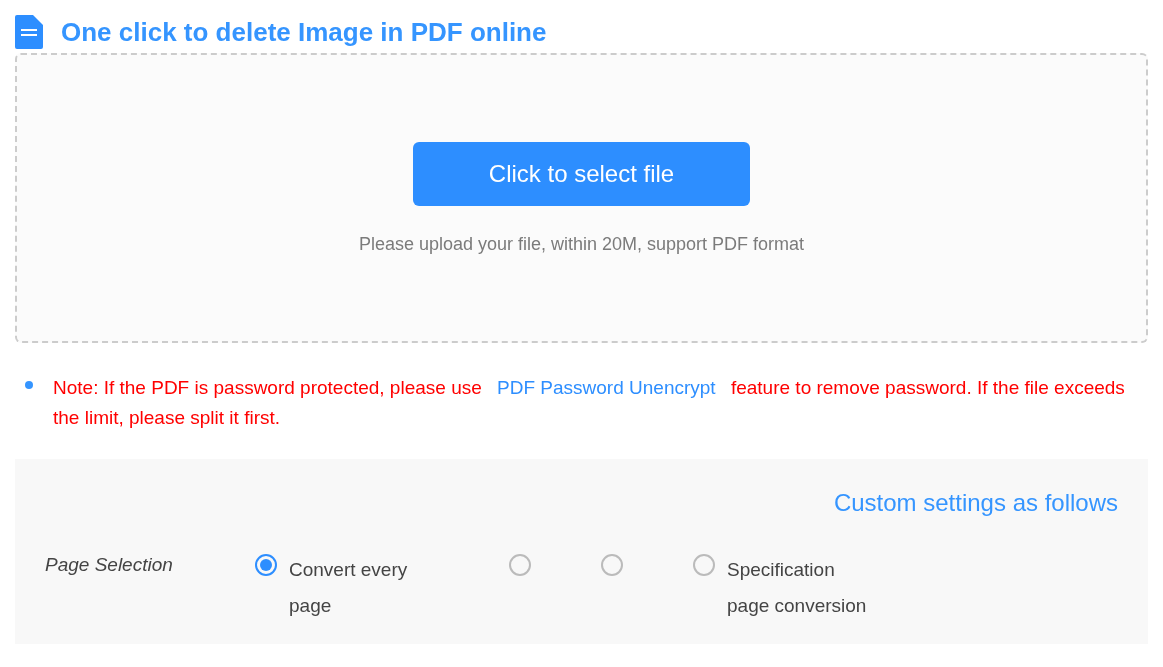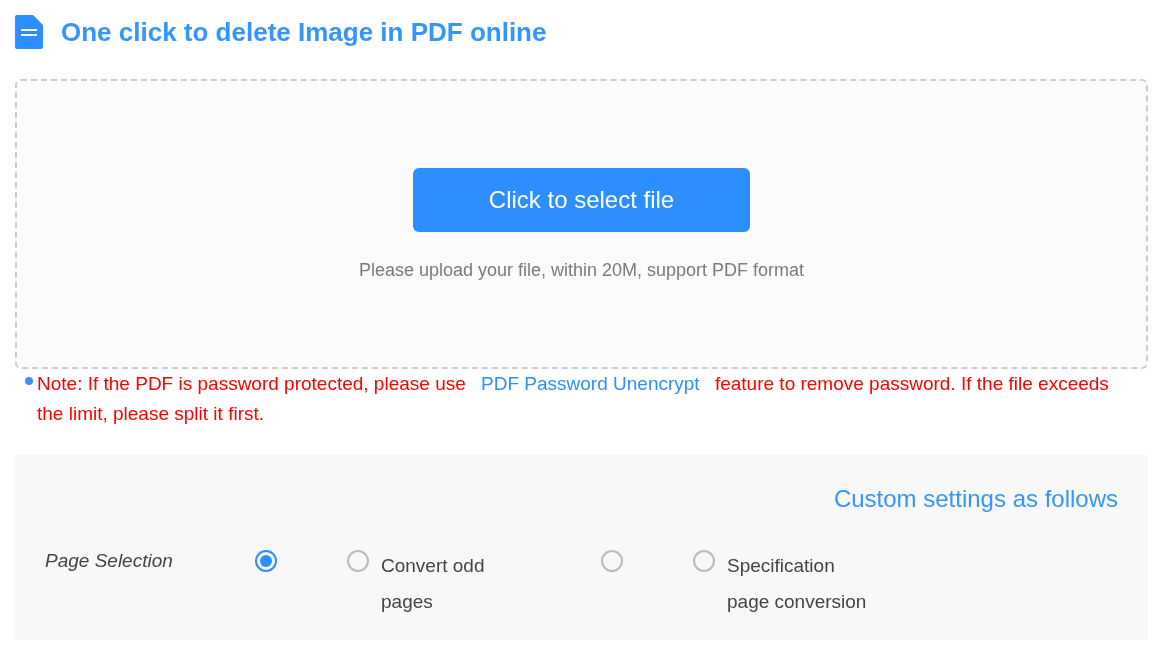--- a/index.html
+++ b/index.html
@@ -11,21 +11,21 @@
       font-family: Arial, Helvetica, sans-serif;
       background: #ffffff;
       width: 1163px;
       height: 667px;
       padding: 15px;
     }
     .header {
       display: flex;
       align-items: center;
       gap: 18px;
-      margin-bottom: 30px;
+      margin-bottom: 4px;
     }
     .doc-icon {
       width: 28px;
       height: 34px;
       background: #2d8eff;
       position: relative;
       border-radius: 2px;
     }
     .doc-icon::before {
       content: '';
@@ -73,21 +73,22 @@
       cursor: pointer;
     }
     .upload-hint {
       color: #7b7b7b;
       font-size: 18px;
       text-align: right;
     }
     .note-row {
       display: flex;
       align-items: flex-start;
-      gap: 4px;
+      gap: 20px;
+      margin-top: 30px;
       padding: 0 10px;
     }
     .bullet {
       width: 8px;
       height: 8px;
       background: #3595ff;
       border-radius: 50%;
       margin-top: 8px;
       flex-shrink: 0;
     }
@@ -187,24 +188,24 @@
   </div>
 </div>
 
 <div class="settings-panel">
   <h2 class="settings-title">Custom settings as follows</h2>
   <div class="option-row">
     <div class="option-label">Page Selection</div>
     <div class="radio-group">
       <div class="radio-item">
         <div class="radio checked"></div>
+        <div class="radio-label">Convert every page</div>
       </div>
       <div class="radio-item">
         <div class="radio"></div>
-        <div class="radio-label">Convert odd pages</div>
       </div>
       <div class="radio-item">
         <div class="radio"></div>
       </div>
       <div class="radio-item">
         <div class="radio"></div>
         <div class="radio-label">Specification page conversion</div>
       </div>
     </div>
   </div>

